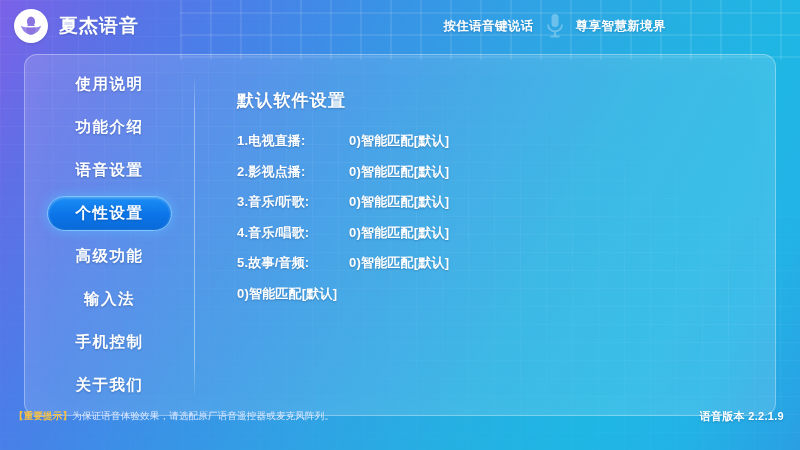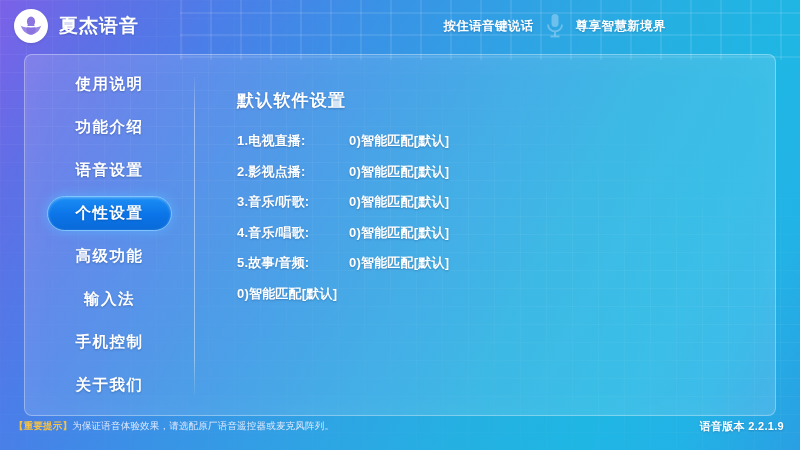--- a/index.html
+++ b/index.html
@@ -64,21 +64,21 @@
   }
   .header-slogan {
     color:#ffffff; font-size:12.5px; font-weight:bold; letter-spacing:.4px;
     text-shadow:0 1px 2px rgba(0,40,90,0.22);
   }
   #mic-watermark { opacity:.30; display:flex; align-items:center; }
 
   
   #card {
     position:absolute; left:24px; top:54px; width:752px; height:362px;
-    border-radius:8px;
+    border-radius:13px;
     background:linear-gradient(118deg,
         rgba(255,255,255,0.13) 0%,
         rgba(255,255,255,0.10) 40%,
         rgba(255,255,255,0.13) 100%);
     border:1px solid rgba(255,255,255,0.34);
     box-shadow:inset 0 0 40px rgba(255,255,255,0.05);
   }
   #divider {
     position:absolute; left:169px; top:22px; width:1px; height:318px;
     background:linear-gradient(to bottom,
@@ -124,21 +124,21 @@
     width:112px; color:#ffffff; font-size:13px; font-weight:bold;
     letter-spacing:.2px; text-shadow:0 1px 2px rgba(0,40,90,0.28);
   }
   .setting-value {
     color:#ffffff; font-size:13px; font-weight:bold; letter-spacing:.2px;
     text-shadow:0 1px 2px rgba(0,40,90,0.28);
   }
 
   
   #footer {
-    position:absolute; left:0; bottom:6px; width:800px; height:34px;
+    position:absolute; left:0; bottom:16px; width:800px; height:34px;
   }
   #footer-note {
     position:absolute; left:14px; top:10px;
     font-size:9.5px; letter-spacing:.2px; white-space:nowrap;
   }
   #footer-note .tag { color:#f6c243; font-weight:bold; }
   #footer-note .body { color:#dfe9ff; }
   #footer-version {
     position:absolute; right:16px; top:9px;
     color:#ffffff; font-size:11px; font-weight:bold; letter-spacing:.3px;

